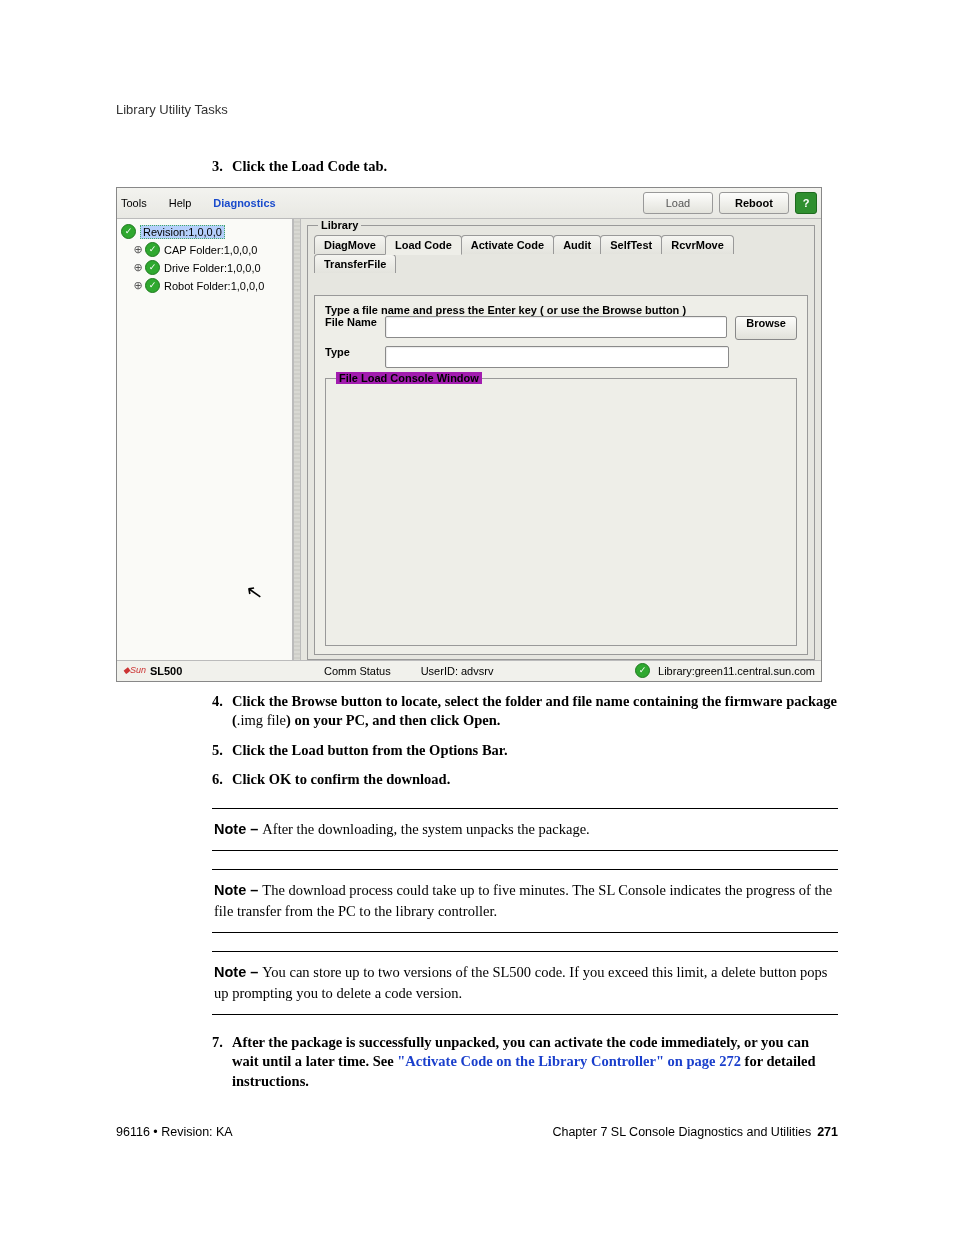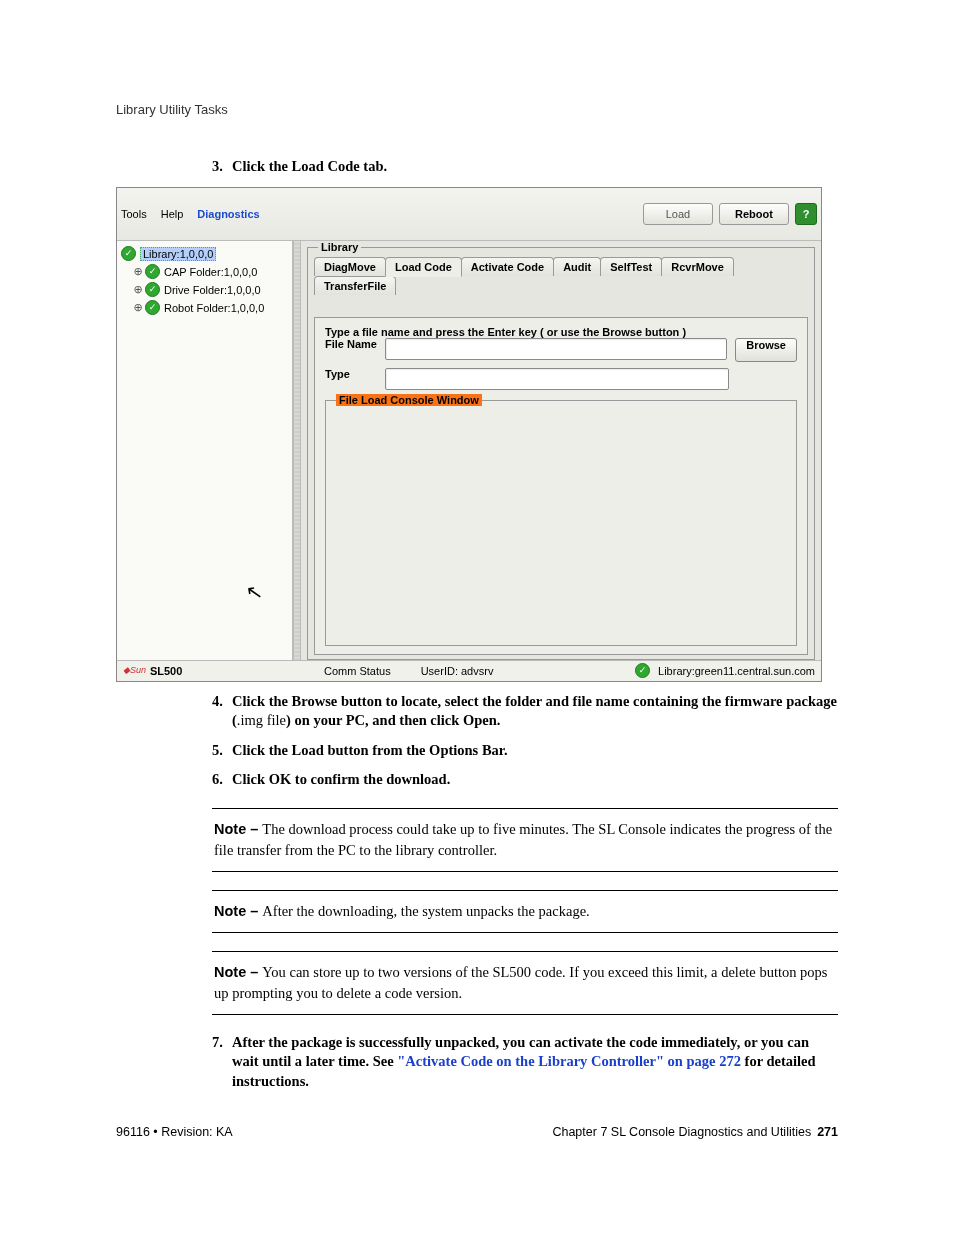--- a/index.html
+++ b/index.html
@@ -56,21 +56,22 @@
     box-sizing: border-box;
     display: flex;
     flex-direction: column;
   }
   .shot-menubar {
     height: 22px;
     background: linear-gradient(#f3f3ef,#e8e8e3);
     border-bottom: 1px solid #bbb;
     display: flex;
     align-items: center;
-    padding: 15px 4px;
+    padding: 4px 4px;
+    gap: 8px;
   }
   .shot-menubar span { margin-right: 14px; }
   .mb-diag { color: #1a4bcc; font-weight: bold; }
   .mb-right { margin-left: auto; display:flex; gap:6px; }
   .mb-btn {
     display:inline-flex; align-items:center; justify-content:center;
     height:20px; min-width:52px; padding:0 8px;
     background: linear-gradient(#fdfdfc,#e3e3dc);
     border:1px solid #999; border-radius:3px;
     font-size:11px; color:#555;
@@ -120,21 +121,21 @@
   .finput {
     flex:1; height:20px; border:1px solid #8a8a8a; background:#fff;
     border-radius:2px; box-shadow: inset 1px 1px 1px rgba(0,0,0,.08);
     margin-right:8px;
   }
   .fbtn {
     height:22px; padding:0 10px; border:1px solid #888; border-radius:3px;
     background:linear-gradient(#fdfdfb,#e1e1da); font-weight:bold; font-size:11px;
   }
   .inner-fieldset { border:1px solid #999; flex:1; margin-top:4px; padding:4px; box-sizing:border-box; background:#eeeee8;}
-  .inner-legend { font-size:11px; font-weight:bold; margin:-11px 0 0 6px; background:#f97316; width:fit-content; padding:0 3px;}
+  .inner-legend { font-size:11px; font-weight:bold; margin:-11px 0 0 6px; background:#a21caf; width:fit-content; padding:0 3px;}
   .shot-status {
     height:20px; border-top:1px solid #bbb; display:flex; align-items:center;
     background:#f1f1ec; font-size:11px; padding:0 6px;
   }
   .status-left { display:flex; align-items:center; gap:4px; }
   .sun-logo { color:#c33; font-style:italic; font-size:9px; line-height:1;}
   .status-mid { flex:1; text-align:center; display:flex; justify-content:center; gap:30px;}
   .status-right { display:flex; align-items:center; gap:4px;}
   .cursor-arrow {
     position:absolute; left:246px; top:580px; font-size:20px; color:#000;
@@ -193,21 +194,21 @@
       <div class="mb-right">
         <div class="mb-btn">Load</div>
         <div class="mb-btn enabled">Reboot</div>
         <div class="help-sq">?</div>
       </div>
     </div>
     <div class="shot-body">
       <div class="shot-tree">
         <div class="tree-row sel">
           <span class="tree-ico">✓</span>
-          <span class="tree-label">Library:1,0,0,0</span>
+          <span class="tree-label">Revision:1,0,0,0</span>
         </div>
         <div class="tree-row child">
           <span class="tree-toggle">⊕</span>
           <span class="tree-ico">✓</span>
           <span>CAP Folder:1,0,0,0</span>
         </div>
         <div class="tree-row child">
           <span class="tree-toggle">⊕</span>
           <span class="tree-ico">✓</span>
           <span>Drive Folder:1,0,0,0</span>
@@ -278,24 +279,24 @@
       <div class="num">5.</div>
       <div class="txt">Click the Load button from the Options Bar.</div>
     </div>
 
     <div class="step">
       <div class="num">6.</div>
       <div class="txt">Click OK to confirm the download.</div>
     </div>
 
     <div class="note-block">
+      <span class="note-label">Note – </span><span>After the downloading, the system unpacks the package.</span>
+    </div>
+    <div class="note-block">
       <span class="note-label">Note – </span><span>The download process could take up to five minutes. The SL Console indicates the progress of the file transfer from the PC to the library controller.</span>
-    </div>
-    <div class="note-block">
-      <span class="note-label">Note – </span><span>After the downloading, the system unpacks the package.</span>
     </div>
     <div class="note-block">
       <span class="note-label">Note – </span><span>You can store up to two versions of the SL500 code. If you exceed this limit, a delete button pops up prompting you to delete a code version.</span>
     </div>
 
     <div class="step">
       <div class="num">7.</div>
       <div class="txt">
         <span>After the package is successfully unpacked, you can activate the code immediately, or you can wait until a later time. See </span><a href="#">"Activate Code on the Library Controller" on page 272</a><span> for detailed instructions.</span>
       </div>

